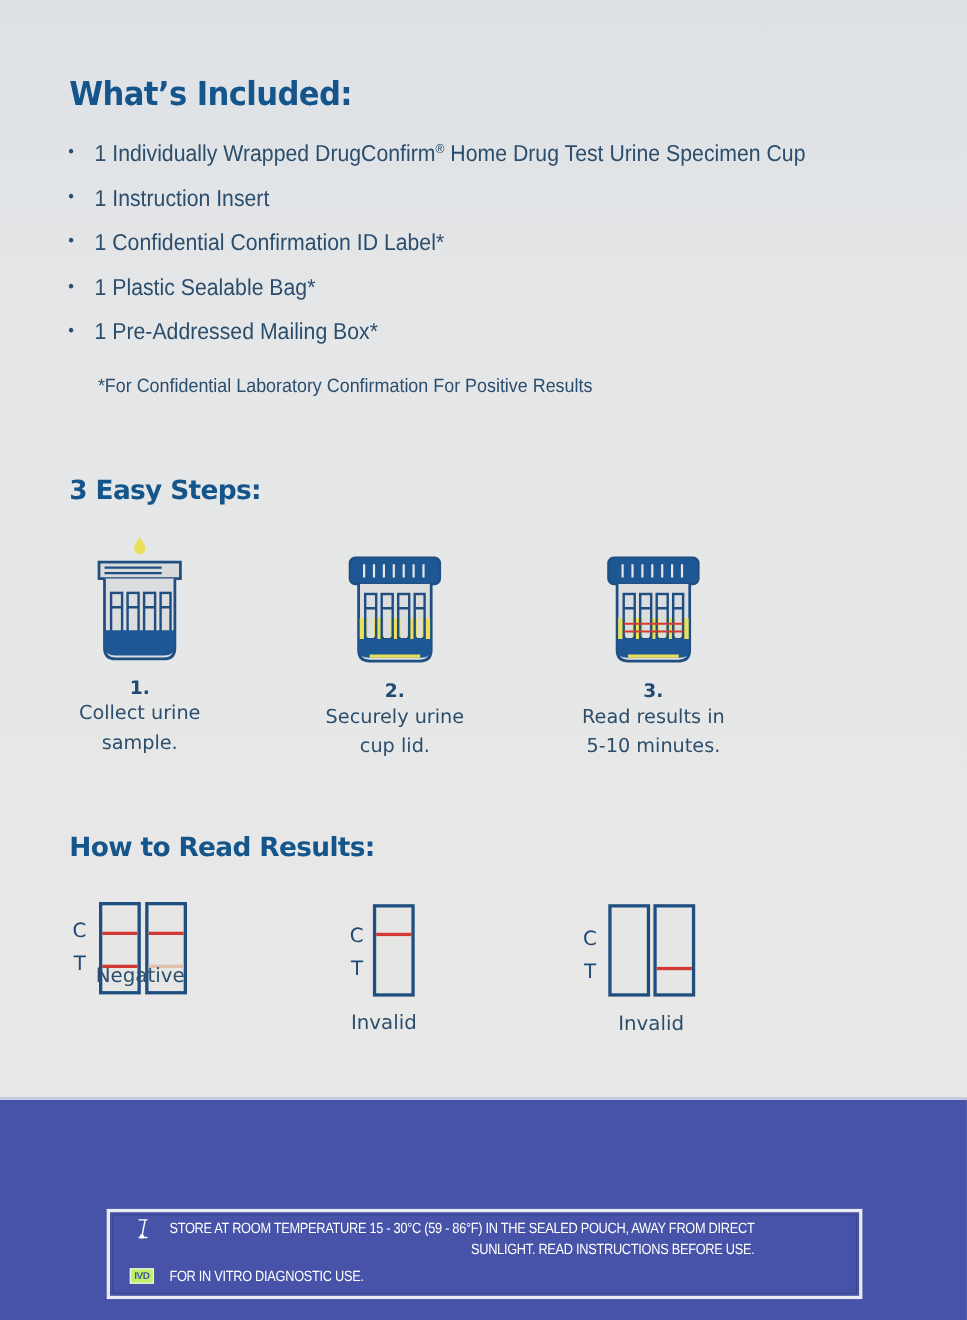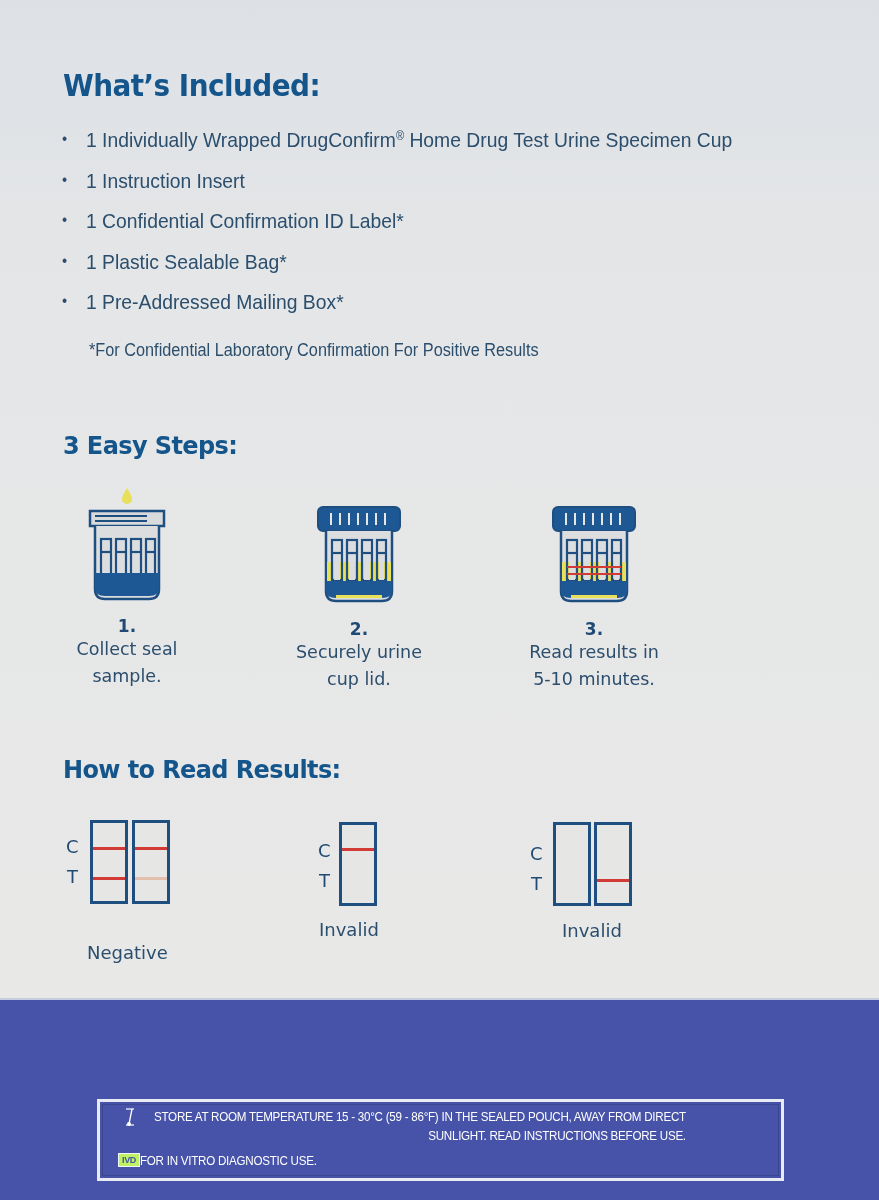--- a/index.html
+++ b/index.html
@@ -79,21 +79,21 @@
     outline: 1px solid #3a4690;
     outline-offset: -6px;
   }
   .storage-row {
     position: absolute; display: flex; align-items: flex-start;
     color: #ffffff; font-size: 13.5px; letter-spacing: -0.3px; line-height: 19px;
   }
   .storage-row .txt { transform: scaleX(0.86); transform-origin: left; white-space: nowrap; }
   .therm-icon { width: 20px; height: 20px; margin-right: 14px; }
   .ivd-icon {
-    width: 22px; height: 14px; margin-top: 2px;
+    width: 22px; height: 14px; margin-right: 14px; margin-top: 2px;
     background: #bef264; border: 1px solid #f4f5fa; color: #4653a8;
     font-size: 9px; font-weight: bold; text-align: center; line-height: 12px;
   }
 </style>
 </head>
 <body>
 
 <div class="page-top"></div>
 
 <div class="h1" id="title-included">What’s Included:</div>
@@ -136,21 +136,21 @@
       <rect x="44" y="53" width="10" height="40"></rect>
       <rect x="59" y="53" width="9" height="40"></rect>
       <line x1="14" y1="66" x2="24" y2="66"></line>
       <line x1="29" y1="66" x2="39" y2="66"></line>
       <line x1="44" y1="66" x2="54" y2="66"></line>
       <line x1="59" y1="66" x2="68" y2="66"></line>
     </g>
     <path d="M8 87 L72 87 L72 102 Q72 110 62 110 L18 110 Q8 110 8 102 Z" fill="#1d5895"></path>
   </svg>
   <div class="step-num">1.</div>
-  <div class="step-text">Collect seal</div>
+  <div class="step-text">Collect urine</div>
   <div class="step-text">sample.</div>
 </div>
 
 <div class="step" style="left:284px; top:505px; width:150px;">
   <svg width="86" height="98" viewBox="0 0 86 98">
     <rect x="2" y="2" width="82" height="24" rx="5" fill="#1d5895" stroke="#1f4f80" stroke-width="2"></rect>
     <g stroke="#e6e6e5" stroke-width="2">
       <line x1="15" y1="8" x2="15" y2="20"></line>
         <line x1="24" y1="8" x2="24" y2="20"></line>
       <line x1="33" y1="8" x2="33" y2="20"></line>
@@ -233,21 +233,21 @@
   <div class="ct-label" style="left:66px; top:836px;">C</div>
   <div class="ct-label" style="left:67px; top:866px;">T</div>
   <div class="strip" style="left:90px; top:820px; width:38px; height:84px;">
     <div class="line" style="top:24px;"></div>
     <div class="line" style="top:54px;"></div>
   </div>
   <div class="strip" style="left:132px; top:820px; width:38px; height:84px;">
     <div class="line" style="top:24px;"></div>
     <div class="line faint" style="top:54px;"></div>
   </div>
-  <div class="result-label" style="left:87px; top:942px;">Negative</div>
+  <div class="result-label" style="left:87px; top:877px;">Negative</div>
 </div>
 
 <div>
   <div class="ct-label" style="left:318px; top:840px;">C</div>
   <div class="ct-label" style="left:319px; top:870px;">T</div>
   <div class="strip" style="left:339px; top:822px; width:38px; height:84px;">
     <div class="line" style="top:23px;"></div>
   </div>
   <div class="result-label" style="left:319px; top:919px;">Invalid</div>
 </div>

